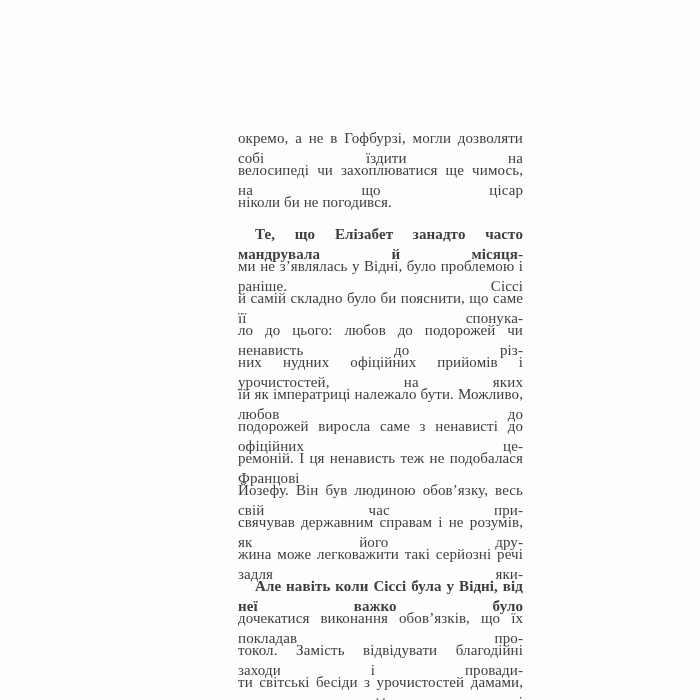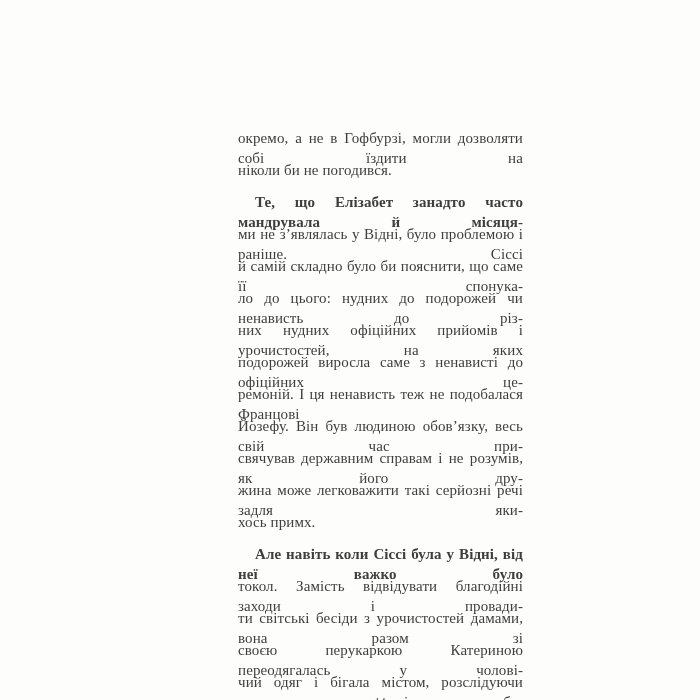--- a/index.html
+++ b/index.html
@@ -55,33 +55,35 @@
     letter-spacing: 0.5px;
     color: #474645;
   }
 </style>
 </head>
 <body>
 
 <div class="page">
   <main class="text-column" id="text-column">
       <div class="line">окремо, а не в Гофбурзі, могли дозволяти собі їздити на</div>
+      <div class="line">велосипеді чи захоплюватися ще чимось, на що цісар</div>
       <div class="line para-end">ніколи би не погодився.</div>
       <div class="line indent">Те, що Елізабет занадто часто мандрувала й місяця-</div>
       <div class="line">ми не з’являлась у Відні, було проблемою і раніше. Сіссі</div>
       <div class="line">й самій складно було би пояснити, що саме її спонука-</div>
-      <div class="line">ло до цього: нудних до подорожей чи ненависть до різ-</div>
+      <div class="line">ло до цього: любов до подорожей чи ненависть до різ-</div>
       <div class="line">них нудних офіційних прийомів і урочистостей, на яких</div>
+      <div class="line">їй як імператриці належало бути. Можливо, любов до</div>
       <div class="line">подорожей виросла саме з ненависті до офіційних це-</div>
       <div class="line">ремоній. І ця ненависть теж не подобалася Францові</div>
       <div class="line">Йозефу. Він був людиною обов’язку, весь свій час при-</div>
       <div class="line">свячував державним справам і не розумів, як його дру-</div>
       <div class="line">жина може легковажити такі серйозні речі задля яки-</div>
-      <div class="line para-end">хось примх.</div>
       <div class="line indent">Але навіть коли Сіссі була у Відні, від неї важко було</div>
+      <div class="line">дочекатися виконання обов’язків, що їх покладав про-</div>
       <div class="line">токол. Замість відвідувати благодійні заходи і провади-</div>
       <div class="line">ти світські бесіди з урочистостей дамами, вона разом зі</div>
       <div class="line">своєю перукаркою Катериною переодягалась у чолові-</div>
       <div class="line">чий одяг і бігала містом, розслідуючи злочини, які бу-</div>
       <div class="line">ло не до снаги розкрити навіть поліції. Іноді цісареві</div>
       <div class="line">очі в Сіссі горіли і з’являвся той особливий погляд, за</div>
       <div class="line">який він колись пояснити в неї. Та якби про це хтось</div>
       <div class="line">тива не могла тішити Франца Йозефа. Скандалів він бо-</div>
     </main>
   <div class="page-number">14</div>

